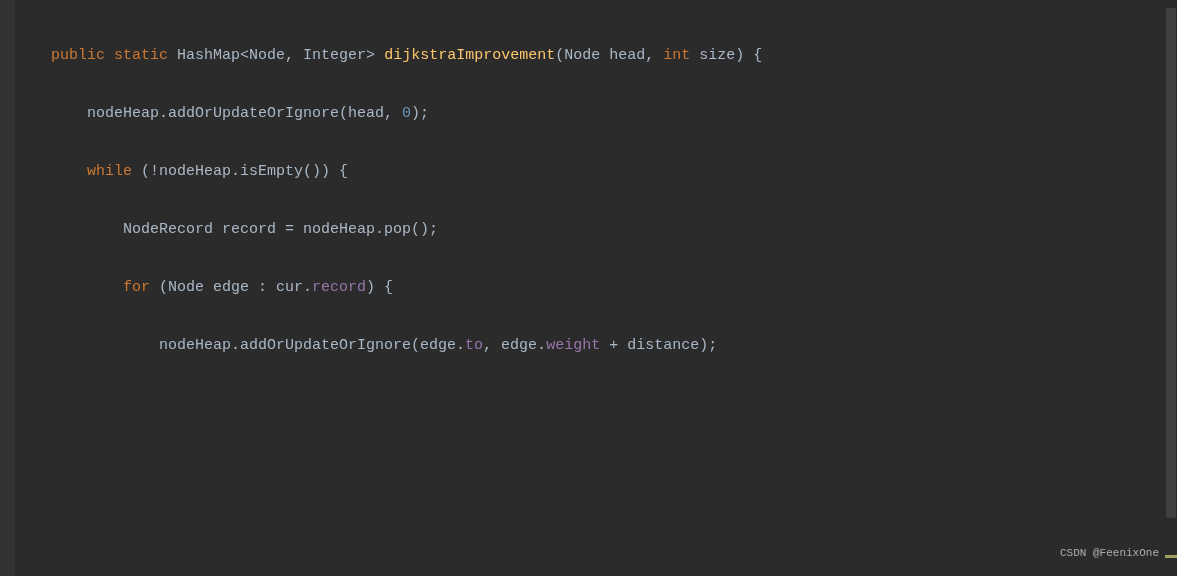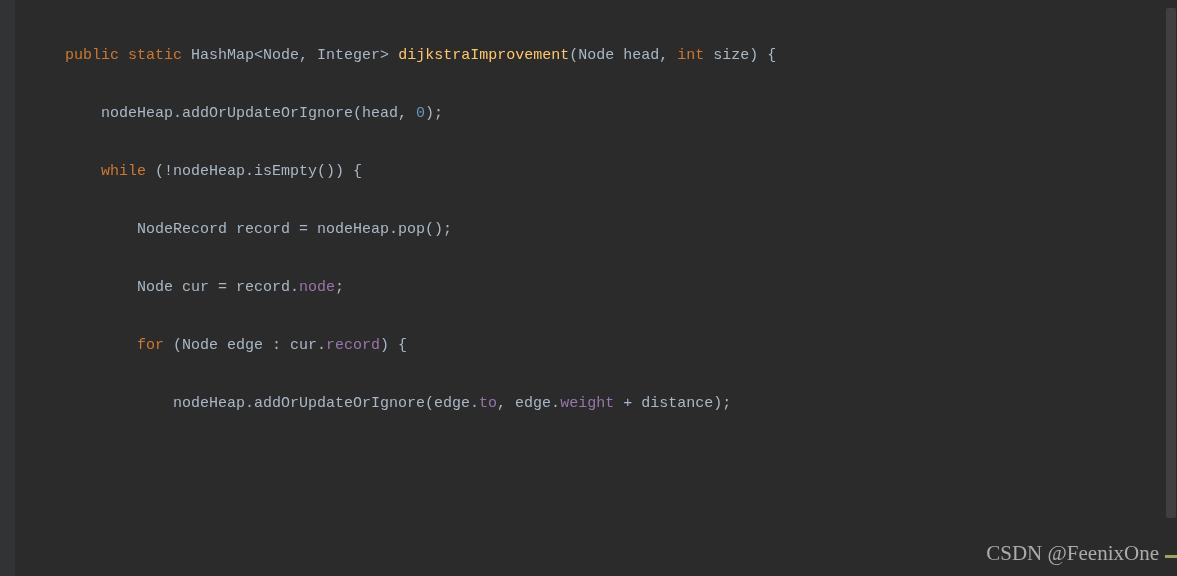--- a/index.html
+++ b/index.html
@@ -11,21 +11,21 @@
     overflow: hidden;
     font-family: "Consolas", "Menlo", "Courier New", monospace;
     font-size: 15px;
     line-height: 29px;
   }
   .editor {
     position: relative;
     width: 1155px;
     height: 576px;
     box-sizing: border-box;
-    padding-left: 29px;
+    padding-left: 15px;
     padding-top: 12px;
     white-space: pre;
     color: #a9b7c6;
   }
   .gutter {
     position: absolute;
     left: 0;
     top: 0;
     width: 15px;
     height: 576px;
@@ -61,37 +61,36 @@
     top: 555px;
     width: 12px;
     height: 3px;
     background: #a0a25d;
   }
   .watermark {
     position: absolute;
     right: 18px;
     bottom: 8px;
     color: #cfcfcf;
-    font-family: Liberation Serif, serif;
-    font-size: 21px;
+    font-family: Liberation Mono, monospace;
+    font-size: 11px;
     opacity: 0.78;
     font-style: normal;
   }
 </style>
 </head>
 <body>
 
 <div class="gutter"></div>
 
 <div class="editor">
 <div>    <span class="kw">public</span> <span class="kw">static</span> <span class="type">HashMap&lt;Node, Integer&gt;</span> <span class="fn">dijkstraImprovement</span><span class="plain">(Node head, </span><span class="kw">int</span><span class="plain"> size) {</span></div>
 <div>        <span class="plain">nodeHeap.addOrUpdateOrIgnore(head, </span><span class="num">0</span><span class="plain">);</span></div>
 <div>        <span class="kw">while</span><span class="plain"> (!nodeHeap.isEmpty()) {</span></div>
 <div>            <span class="plain">NodeRecord record = nodeHeap.pop();</span></div>
-<div>            <span class="plain">Node cur = record.</span><span class="field">node</span><span class="plain">;</span></div>
 <div>            <span class="kw">for</span><span class="plain"> (Node edge : cur.</span><span class="field">record</span><span class="plain">) {</span></div>
 <div>                <span class="plain">nodeHeap.addOrUpdateOrIgnore(edge.</span><span class="field">to</span><span class="plain">, edge.</span><span class="field">weight</span><span class="plain"> + distance);</span></div>
 
 
 
 
 
 
 
 

